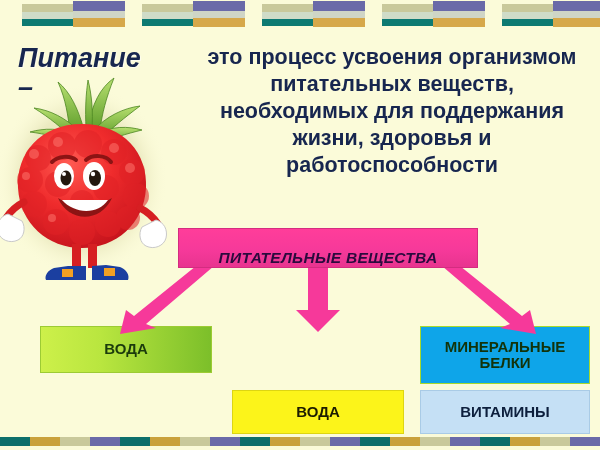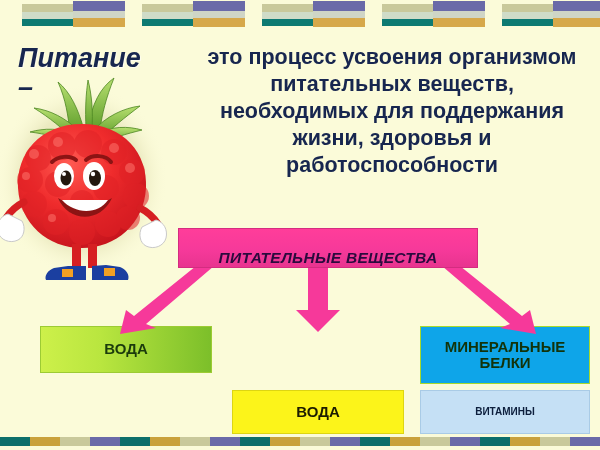--- a/index.html
+++ b/index.html
@@ -190,21 +190,21 @@
   #box-water {
     left: 232px; top: 390px; width: 172px; height: 44px;
     background: #fcf41a;
     border: 1px solid #ddd512;
     font-size: 15px; color: #1c1c00;
   }
   #box-vitamins {
     left: 420px; top: 390px; width: 170px; height: 44px;
     background: #c5e0f5;
     border: 1px solid #a9cbe6;
-    font-size: 10px; color: #0d1f3d;
+    font-size: 15px; color: #0d1f3d;
   }
 </style>
 </head>
 <body>
 
 <div id="slide">
 
   <div class="border-strip border-top">
     <div class="tile-top">
       <i class="tA"></i>

